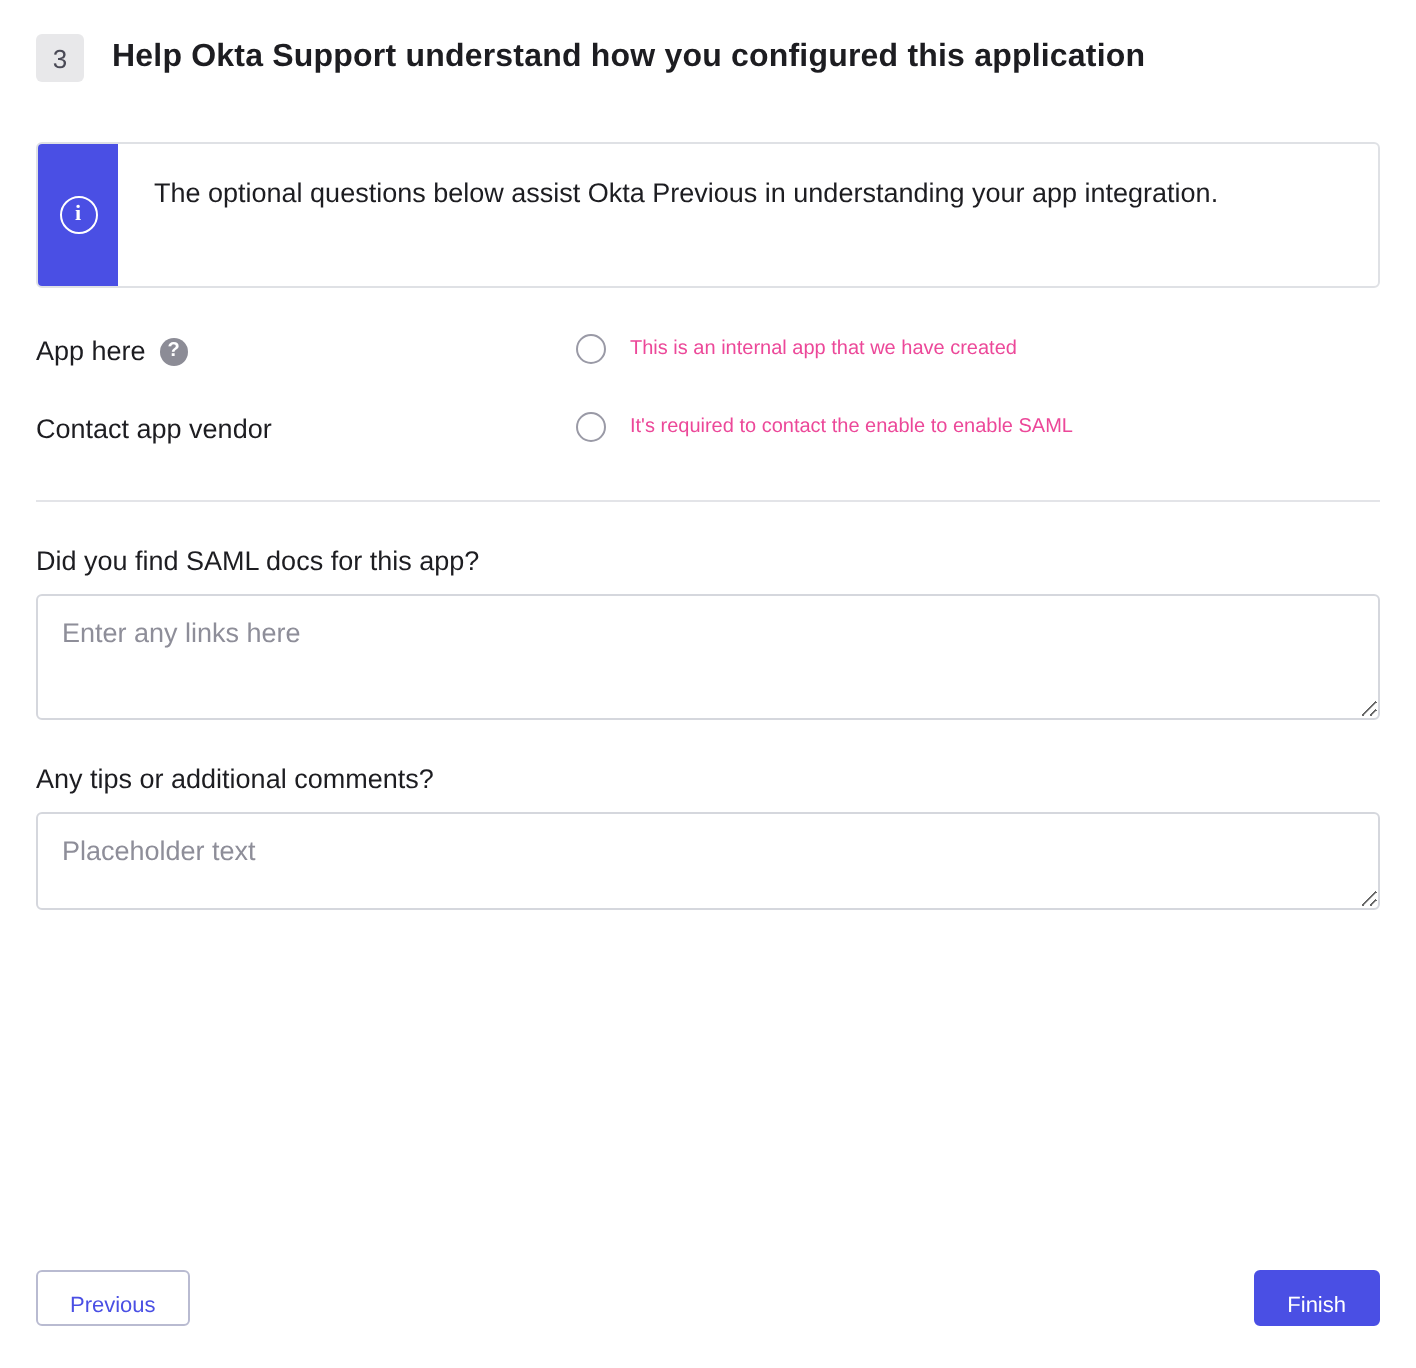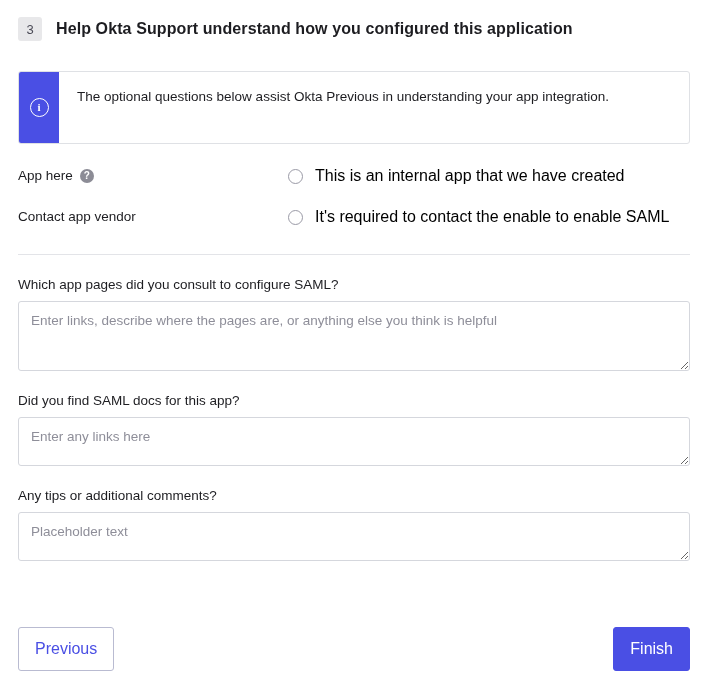--- a/index.html
+++ b/index.html
@@ -117,22 +117,22 @@
     display: inline-flex;
     align-items: center;
     justify-content: center;
     line-height: 1;
     flex: none;
   }
   .radio-opt {
     display: flex;
     align-items: center;
     gap: 12px;
-    font-size: 16px;
-    color: #000000;
+    font-size: 10px;
+    color: #ec4899;
     cursor: pointer;
   }
   .radio-circle {
     width: 15px;
     height: 15px;
     border-radius: 50%;
     border: 1.5px solid #9a9aa6;
     background: #fff;
     box-sizing: border-box;
     flex: none;
@@ -165,41 +165,41 @@
     font-size: 13.5px;
     color: #1d1d21;
     padding: 11px 12px;
     resize: vertical;
     outline: none;
   }
   textarea.field-input::placeholder {
     color: #8e8e99;
   }
   .ta-tall { height: 70px; }
-  .ta-mid  { height: 49px; }
+  .ta-mid  { height: 63px; }
   .ta-short{ height: 49px; }
 
   
   .footer {
     position: absolute;
     left: 18px;
     right: 18px;
     bottom: 8px;
     height: 54px;
     display: flex;
     align-items: center;
     justify-content: space-between;
   }
   .btn {
     font-family: "Liberation Sans", sans-serif;
-    font-size: 16px;
+    font-size: 11px;
     border-radius: 3px;
     cursor: pointer;
     padding: 0 16px;
-    height: 44px;
+    height: 28px;
     line-height: 34px;
     box-sizing: border-box;
   }
   .btn-secondary {
     background: #ffffff;
     border: 1px solid #b9bbd1;
     color: #4a4fe4;
   }
   .btn-primary {
     background: #4a4fe4;
@@ -242,24 +242,20 @@
       <span>Contact app vendor</span>
     </div>
     <div class="radio-opt">
       <span class="radio-circle"></span>
       <span>It's required to contact the enable to enable SAML</span>
     </div>
   </div>
 
   <hr class="divider">
 
-  <div class="field-block">
-    <div class="field-label">Which app pages did you consult to configure SAML?</div>
-    <textarea class="field-input ta-tall" placeholder="Enter links, describe where the pages are, or anything else you think is helpful" style=""></textarea>
-  </div>
 
   <div class="field-block">
     <div class="field-label">Did you find SAML docs for this app?</div>
     <textarea class="field-input ta-mid" placeholder="Enter any links here" style=""></textarea>
   </div>
 
   <div class="field-block">
     <div class="field-label">Any tips or additional comments?</div>
     <textarea class="field-input ta-short" placeholder="Placeholder text" style=""></textarea>
   </div>

